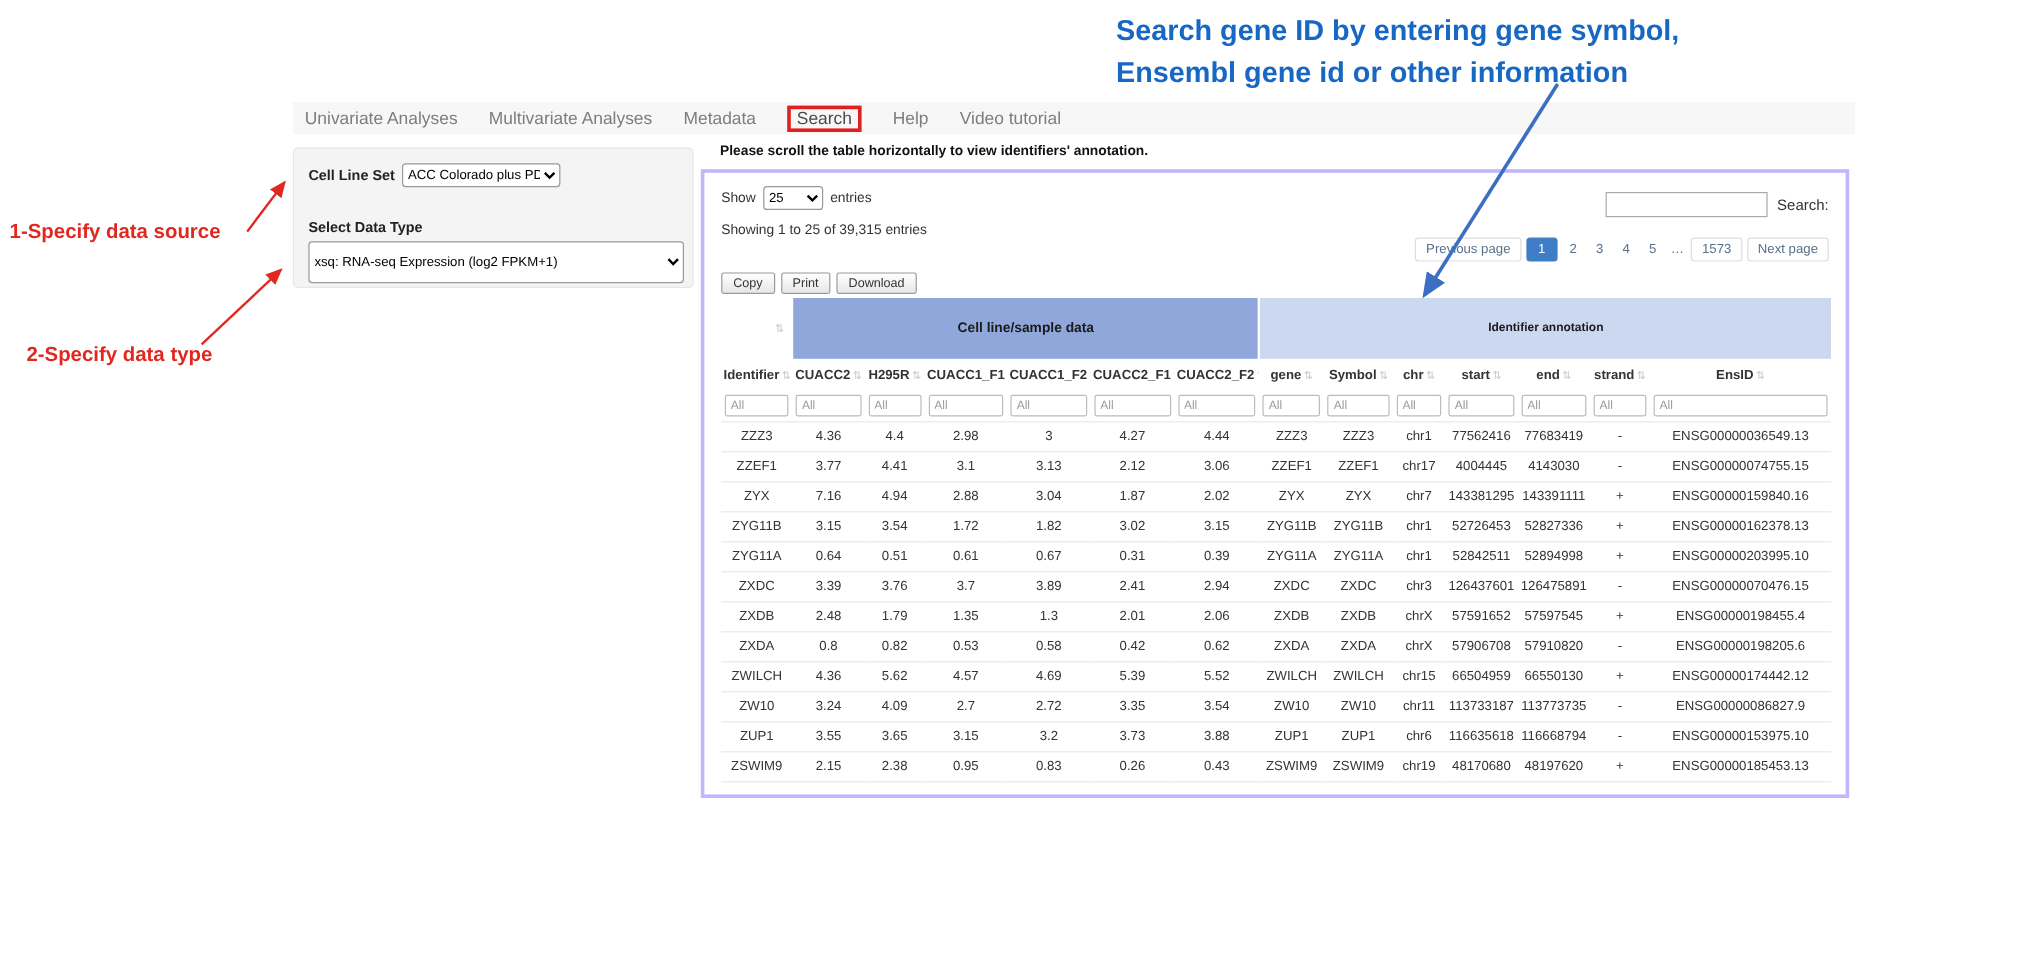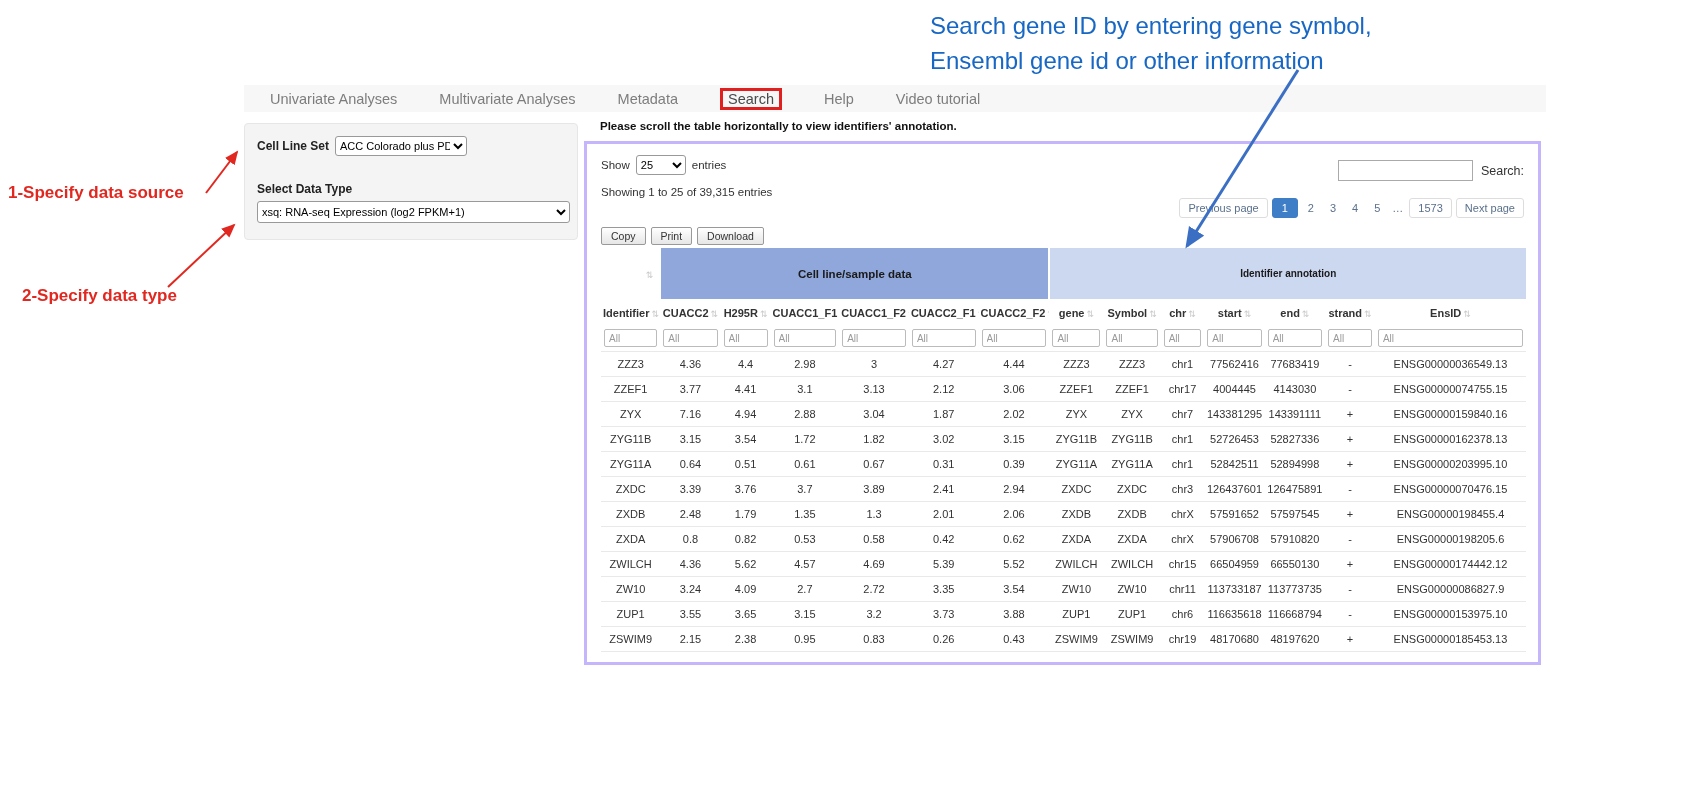--- a/index.html
+++ b/index.html
@@ -1,43 +1,43 @@
 <!DOCTYPE html>
 <html><head>
 <meta charset="utf-8">
 <style>
   * { box-sizing: border-box; margin: 0; padding: 0; }
   body { font-family: "Liberation Sans", sans-serif; background: #ffffff; }
   .canvas { position: relative; width: 1695px; height: 794px; background: #fff; overflow: hidden; }
 
   
-  .note-blue { position: absolute; left: 930px; top: 8px; font-size: 24px; font-weight: normal;
+  .note-blue { position: absolute; left: 930px; top: 8px; font-size: 24px; font-weight: bold;
                color: #1767c4; line-height: 35px; }
   .step { position: absolute; font-size: 17px; font-weight: bold; color: #e12820; white-space: nowrap; }
   #step1 { left: 8px; top: 183px; }
   #step2 { left: 22px; top: 286px; }
   .arrows { position: absolute; left: 0; top: 0; width: 1695px; height: 794px; pointer-events: none; }
 
   
   .nav-bar { position: absolute; left: 244px; top: 85px; width: 1302px; height: 27px;
              background: #f7f7f7; display: flex; align-items: center; padding: 0 10px;
              gap: 26px; font-size: 14.5px; color: #7d7d7d; }
-  .nav-item { cursor: pointer; white-space: nowrap; margin-left: 16px; }
+  .nav-item { cursor: pointer; white-space: nowrap; }
   .nav-active { border: 3px solid #e01f1f; padding: 0 5px; color: #4a4a4a; }
 
   
   .panel { position: absolute; left: 244px; top: 123px; width: 334px; height: 117px;
            background: #f4f4f4; border: 1px solid #e6e6e6; border-radius: 4px; padding: 12px; }
   .panel-row1 { display: flex; align-items: center; gap: 6px; }
   .panel label { font-size: 12px; font-weight: bold; color: #222; }
   select { font-family: inherit; font-size: 11px; border: 1px solid #999; border-radius: 3px;
            background: #fff; height: 20px; }
   #cell-line-select { width: 132px; }
   .dtype-label { display: block; margin-top: 26px; }
-  #data-type-select { width: 313px; margin-top: 5px; height: 22px; }
+  #data-type-select { width: 313px; margin-top: 5px; height: 35px; }
 
   
   .scroll-note { position: absolute; left: 600px; top: 120px; font-size: 11.5px; font-weight: bold; color: #111; }
   .main-box { position: absolute; left: 584px; top: 141px; width: 957px; height: 524px;
               border: 3px solid #c4b5fd; background: #fff; }
   .show-entries { position: absolute; left: 14px; top: 11px; display: flex; align-items: center;
                   gap: 6px; font-size: 11.5px; color: #333; }
   #page-length-select { width: 50px; }
   .search-wrap { position: absolute; right: 14px; top: 16px; display: flex; align-items: center;
                  gap: 8px; font-size: 12.5px; color: #333; }

